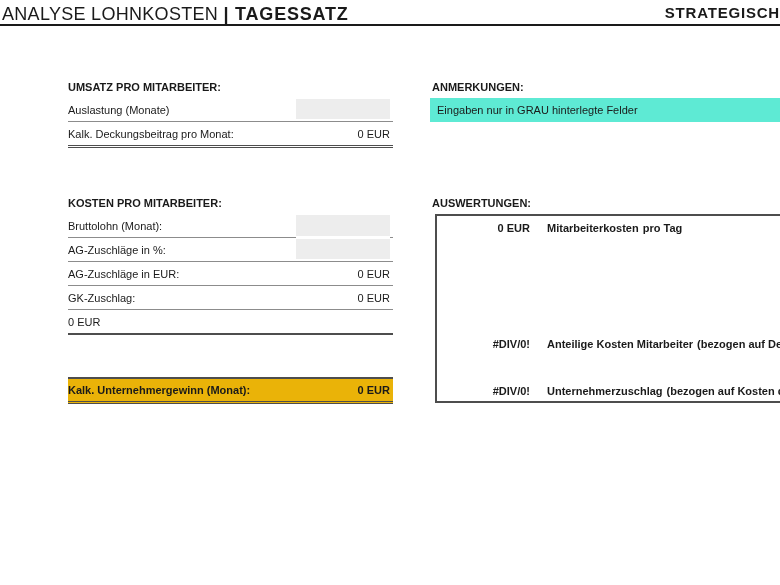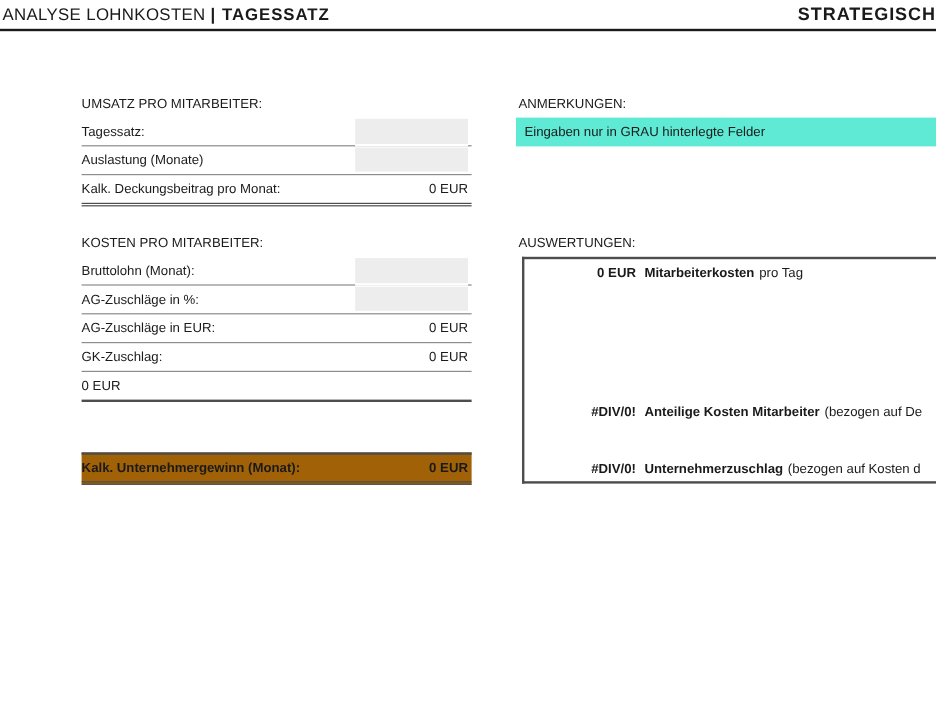--- a/index.html
+++ b/index.html
@@ -8,34 +8,34 @@
     position: relative;
     overflow: hidden;
     background: #ffffff;
     font-family: "Liberation Sans", sans-serif;
     color: #1a1a1a;
     font-size: 11px;
   }
   
   .hdr-title-left {
     position: absolute; left: 2px; top: 4px;
-    font-size: 14px; letter-spacing: 0.3px; white-space: nowrap;
+    font-size: 18px; letter-spacing: 0.3px; white-space: nowrap;
   }
   .hdr-title-left .bold { font-weight: bold; letter-spacing: 0.8px; }
   .hdr-title-right {
     position: absolute; right: 0; top: 4px;
     font-size: 15px; font-weight: bold; letter-spacing: 0.8px; white-space: nowrap;
   }
   .hdr-rule {
     position: absolute; left: 0; top: 24px;
     width: 780px; height: 2px; background: #1a1a1a;
   }
   
   .col-left { position: absolute; left: 68px; top: 80px; width: 325px; }
-  .sec-heading { font-weight: normal; height: 18px; line-height: 14px; }
+  .sec-heading { font-weight: bold; height: 18px; line-height: 14px; }
   .sec-heading.k { position: absolute; top: 116px; left: 0; }
   .rows-1 { position: absolute; top: 18px; left: 0; width: 325px; }
   .rows-2 { position: absolute; top: 134px; left: 0; width: 325px; }
   .row {
     position: relative; height: 23px;
     border-bottom: 1px solid #8c8c8c;
     display: flex; align-items: center; justify-content: space-between;
     box-sizing: content-box;
   }
   .row.h24 { height: 23px; }
@@ -44,21 +44,21 @@
   .row.dbl { border-bottom: 3px double #4d4d4d; }
   .row.thick { border-bottom: 2px solid #4d4d4d; }
   .field {
     position: absolute; left: 228px; width: 94px;
     top: 1px; bottom: 2px;
     background: #ededed; z-index: 1;
   }
   .field.cover { bottom: -1px; border-bottom: 2px solid #ffffff; }
   .gewinn-row {
     position: absolute; left: 0; top: 297px; width: 325px; height: 22px;
-    background: #a16207;
+    background: #eab308;
     border-top: 2px solid #4d4d4d;
     border-bottom: 3px double #4d4d4d;
     display: flex; align-items: center; justify-content: space-between;
     font-weight: bold;
   }
   .gewinn-row .lbl { padding-left: 0px; }
   .gewinn-row .val { padding-right: 3px; }
   
   .col-right { position: absolute; left: 430px; top: 80px; width: 360px; }
   .col-right .sec-heading { padding-left: 2px; }
@@ -71,45 +71,41 @@
   .result-box {
     position: absolute; top: 134px; left: 5px;
     width: 358px; height: 185px;
     border: 2px solid #4d4d4d; border-right: none;
   }
   .result-line {
     position: absolute; left: 0; width: 100%;
     display: flex; align-items: baseline; white-space: nowrap;
   }
   .result-line .rv { display: inline-block; width: 93px; text-align: right; font-weight: bold; }
-  .result-line .rl { font-weight: bold; margin-left: 7px; }
-  .result-line .rs { margin-left: 4px; }
+  .result-line .rl { font-weight: bold; margin-left: 17px; }
+  .result-line .rs { margin-left: 4px; font-weight: bold; }
   .rline-0 { top: 6px; }
   .rline-1 { top: 122px; }
   .rline-2 { top: 169px; }
 </style>
 </head>
 <body>
 
 <div class="hdr-title-left">
   <span>ANALYSE LOHNKOSTEN</span>
   <span class="bold">| TAGESSATZ</span>
 </div>
 <div class="hdr-title-right">STRATEGISCH</div>
 <div class="hdr-rule"></div>
 
 <div class="col-left">
 
   <div class="sec-heading">UMSATZ PRO MITARBEITER:</div>
 
   <div class="rows-1">
-    <div class="row">
-      <span class="lbl">Tagessatz:</span>
-      <span class="field cover"></span>
-    </div>
     <div class="row">
       <span class="lbl">Auslastung (Monate)</span>
       <span class="field"></span>
     </div>
     <div class="row dbl">
       <span class="lbl">Kalk. Deckungsbeitrag pro Monat:</span>
       <span class="val">0 EUR</span>
     </div>
   </div>
 

